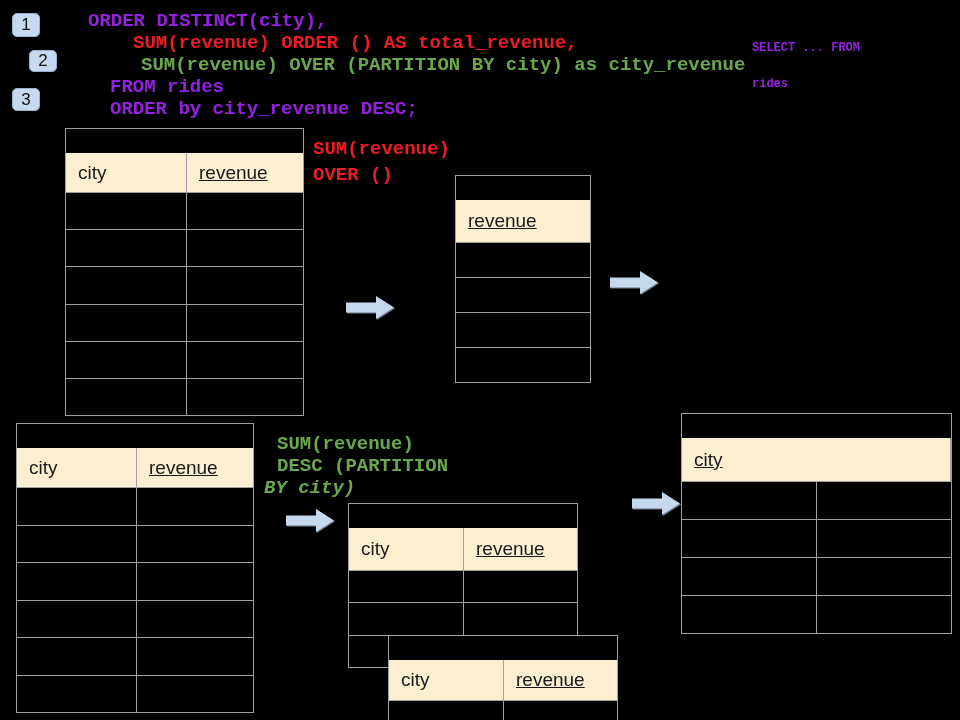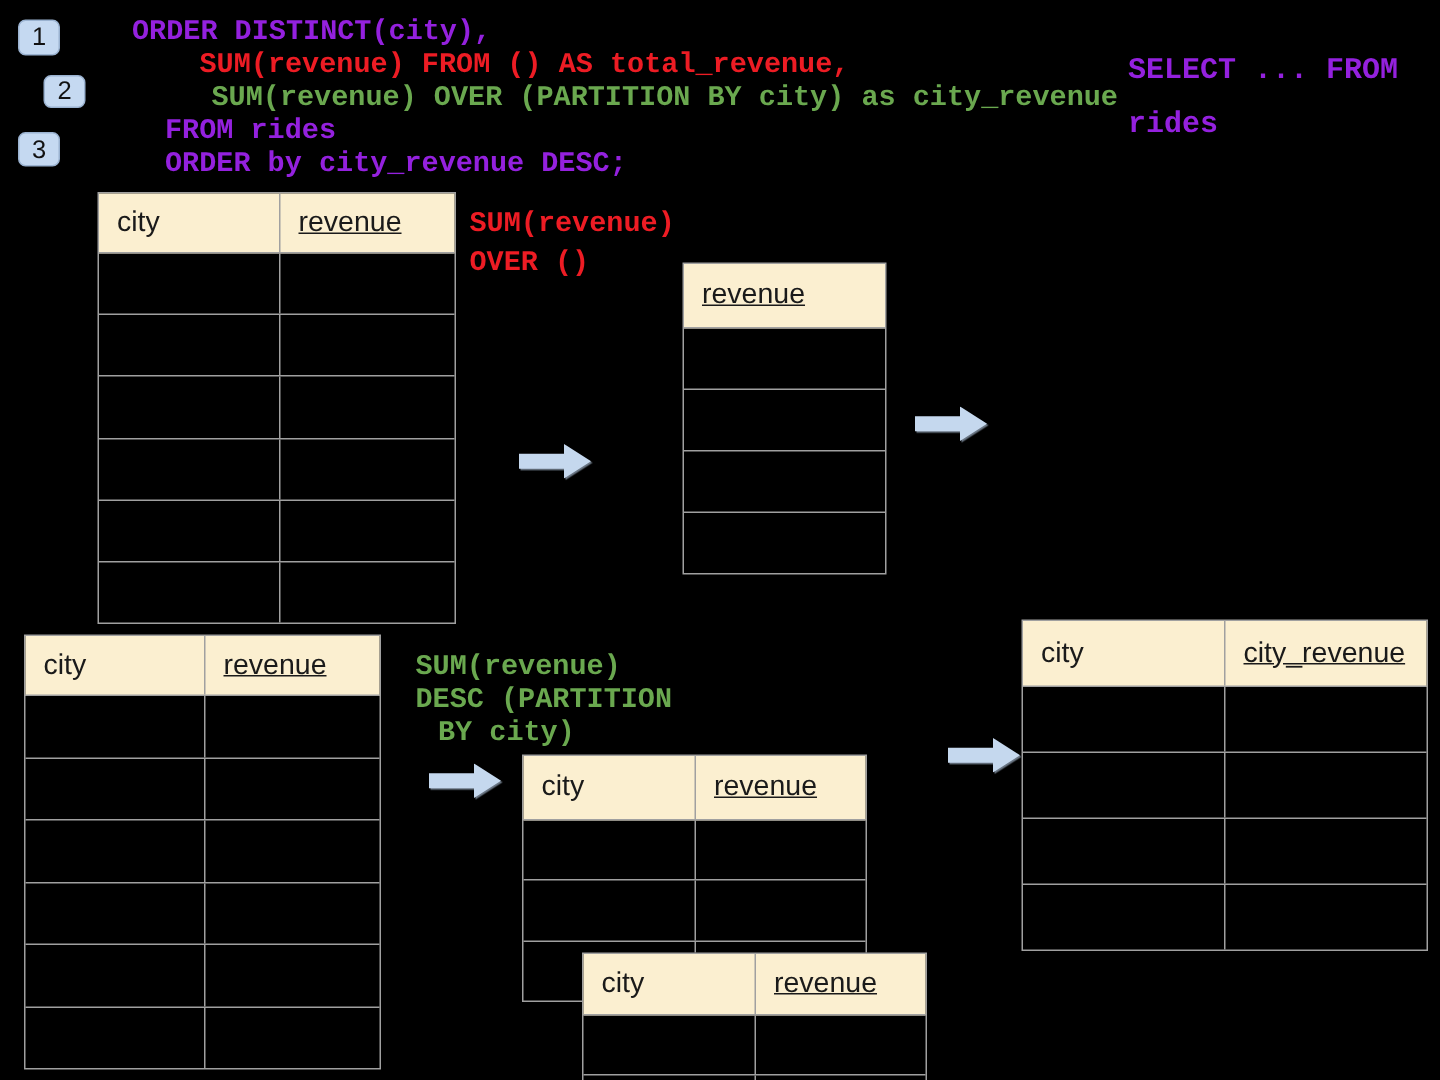--- a/index.html
+++ b/index.html
@@ -21,38 +21,38 @@
   #slide{
     position:relative;width:960px;height:720px;background:var(--background);
     overflow:hidden;
   }
   
   .code{
     position:absolute;
     font-family:"Liberation Mono","DejaVu Sans Mono",monospace;
     font-weight:bold;font-size:19px;line-height:22px;white-space:pre;
   }
-  .code.small{font-size:20px;}
+  .code.small{font-size:12px;}
   .purple{color:var(--code-purple);}
   .red{color:var(--code-red);}
   .green{color:var(--code-green);}
   
   .badge{
     position:absolute;background:var(--badge-fill);
     border:1px solid var(--badge-border);border-radius:5px;
     color:#111;font-size:17px;display:flex;align-items:center;justify-content:center;
   }
   
   .tbl{
     position:absolute;border:1px solid var(--table-border);
     background:var(--background);display:flex;flex-direction:column;
   }
   .tbl .hdr{
     display:flex;background:var(--table-header-fill);
-    border-bottom:1px solid var(--table-border);flex:0 0 auto;
+    border-bottom:1px solid var(--table-border);flex:0 0 auto;margin-top:24px;
   }
   .tbl .hc{
     display:flex;align-items:center;padding-left:12px;
     font-size:19px;color:var(--header-text);
   }
   .tbl .hc.c1{border-right:1px solid var(--table-border);}
   .tbl .row{display:flex;flex:1 1 auto;}
   .tbl .row + .row{border-top:1px solid var(--table-border);}
   .tbl .cell{flex:1 1 auto;}
   .tbl .cell.c1{border-right:1px solid var(--table-border);flex:0 0 auto;}
@@ -90,40 +90,40 @@
   </div>
   <div class="badge" style="left:29px;top:50px;width:28px;height:22px;">
     <span>2</span>
   </div>
   <div class="badge" style="left:12px;top:88px;width:28px;height:23px;">
     <span>3</span>
   </div>
 
   <div>
     <div class="code purple" style="left:88px;top:10px;">ORDER DISTINCT(city),</div>
-    <div class="code red" style="left:133px;top:32px;">SUM(revenue) FROM () AS total_revenue,</div>
+    <div class="code red" style="left:133px;top:32px;">SUM(revenue) ORDER () AS total_revenue,</div>
     <div class="code green" style="left:141px;top:54px;">SUM(revenue) OVER (PARTITION BY city) as city_revenue</div>
     <div class="code purple" style="left:110px;top:76px;">FROM rides</div>
     <div class="code purple" style="left:110px;top:98px;">ORDER by city_revenue DESC;</div>
   </div>
 
   <div>
     <div class="code small purple" style="left:752px;top:37px;">SELECT ... FROM</div>
     <div class="code small purple" style="left:752px;top:73px;">rides</div>
   </div>
 
   <div>
     <div class="code red" style="left:313px;top:138px;">SUM(revenue)</div>
     <div class="code red" style="left:313px;top:164px;">OVER ()</div>
   </div>
 
   <div>
     <div class="code green" style="left:277px;top:433px;">SUM(revenue)</div>
     <div class="code green" style="left:277px;top:455px;">DESC (PARTITION</div>
-    <div class="code green" style="left:292px;top:477px;">BY city)</div>
+    <div class="code green" style="left:264px;top:477px;font-style:italic;">BY city)</div>
   </div>
 
   <div class="tbl t1">
     <div class="hdr">
       <div class="hc c1">city</div>
       <div class="hc">revenue</div>
     </div>
     <div class="row">
         <div class="cell c1" style="width:121px"></div>
         <div class="cell"></div>
@@ -253,21 +253,20 @@
 
   <div class="arrow a4">
     <svg width="48" height="23" viewBox="0 0 48 23">
         <polygon points="0,6.5 30,6.5 30,0 48,11.5 30,23 30,16.5 0,16.5"></polygon>
       </svg>
   </div>
 
   <div class="tbl t6">
     <div class="hdr">
       <div class="hc c1">city</div>
-      <div class="hc">city_revenue</div>
     </div>
     <div class="row">
         <div class="cell c1" style="width:135px"></div>
         <div class="cell"></div>
       </div>
     <div class="row">
         <div class="cell c1" style="width:135px"></div>
         <div class="cell"></div>
       </div>
     <div class="row">

